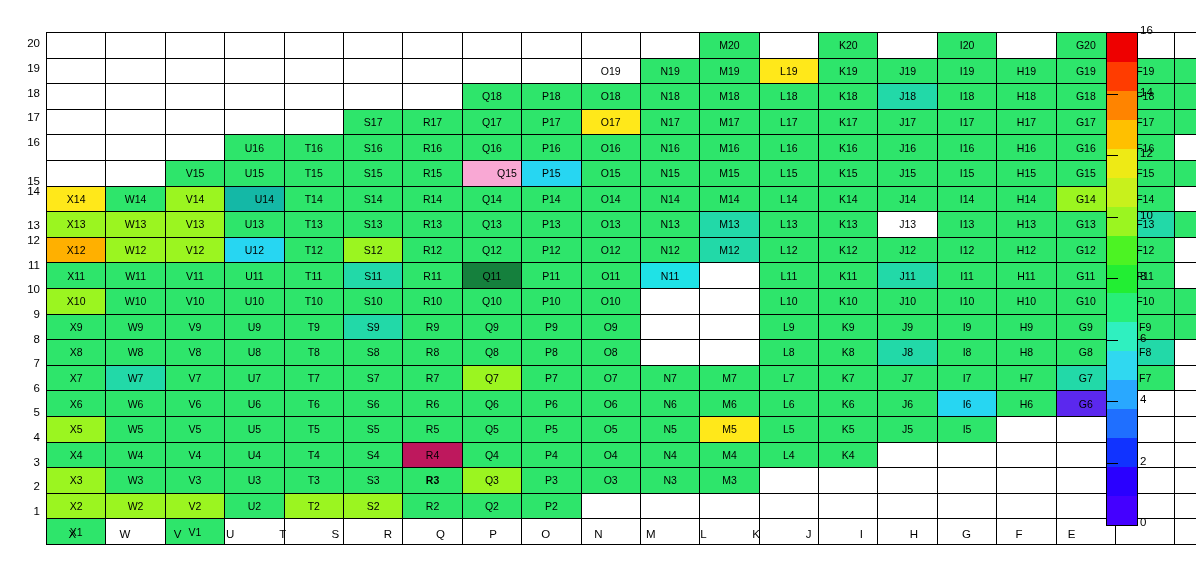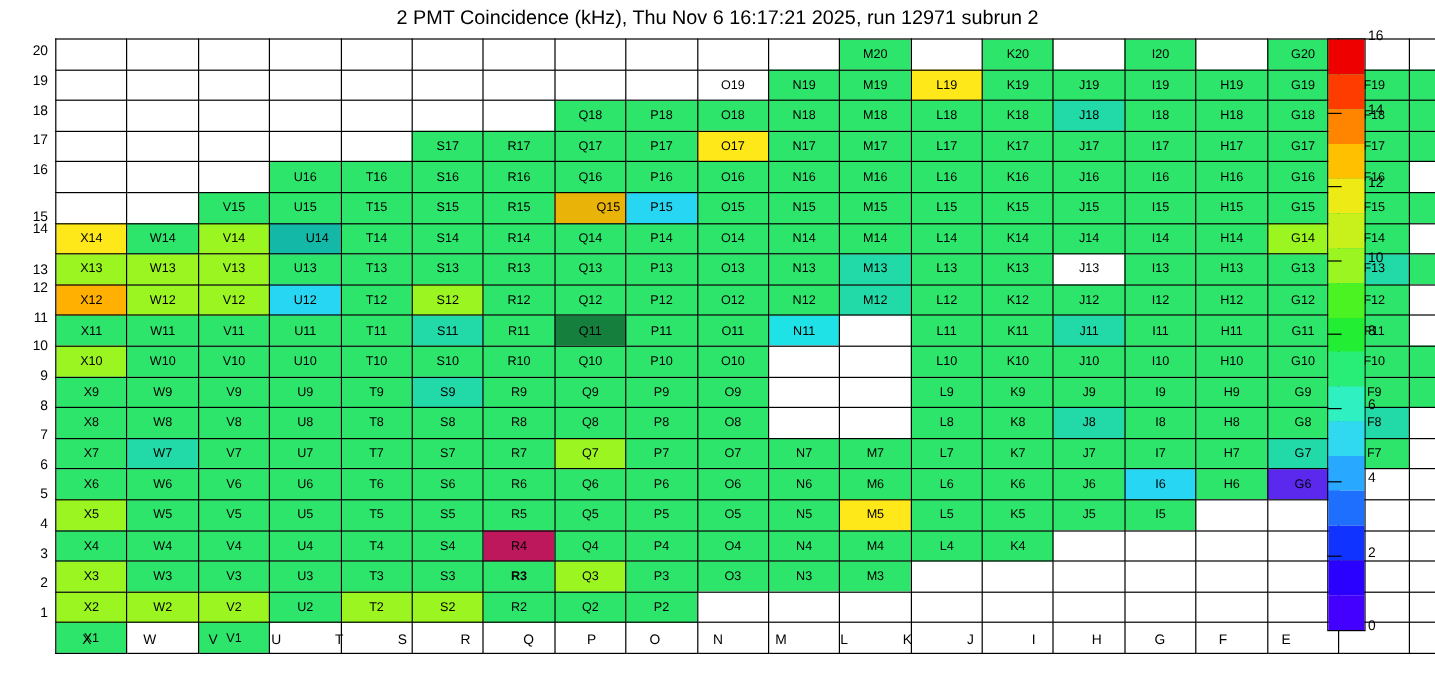--- a/index.html
+++ b/index.html
@@ -33,21 +33,20 @@
   #cbar div{width:100%;}
   .cbtick{position:absolute;left:1140px;font-size:11.5px;color:#000;}
   .cbmark{position:absolute;left:1106px;width:12px;height:1px;background:#000;}
   .empty{background:#ffffff;}
 </style>
 </head>
 <body>
 
 <div id="root">
 
-  <div id="title">2 PMT Coincidence (kHz), Thu Nov  6 16:17:21 2025, run 12971 subrun 2</div>
 
   <div id="plot">
     <table class="grid">
       <tbody id="grid-body">
           <tr>
             <td class="empty"></td>
             <td class="empty"></td>
             <td class="empty"></td>
             <td class="empty"></td>
             <td class="empty"></td>
@@ -156,21 +155,21 @@
             <td style="background: rgb(255, 255, 255);">E16</td>
           </tr>
           <tr>
             <td class="empty"></td>
             <td class="empty"></td>
             <td style="background: rgb(46, 229, 107);">V15</td>
             <td style="background: rgb(46, 229, 107);">U15</td>
             <td style="background: rgb(46, 229, 107);">T15</td>
             <td style="background: rgb(46, 229, 107);">S15</td>
             <td style="background: rgb(46, 229, 107);">R15</td>
-            <td style="background: #eab308; padding-left: 30px;">Q15</td>
+            <td style="background: #f9a8d4; padding-left: 30px;">Q15</td>
             <td style="background: rgb(39, 214, 242);">P15</td>
             <td style="background: rgb(46, 229, 107);">O15</td>
             <td style="background: rgb(46, 229, 107);">N15</td>
             <td style="background: rgb(46, 229, 107);">M15</td>
             <td style="background: rgb(46, 229, 107);">L15</td>
             <td style="background: rgb(46, 229, 107);">K15</td>
             <td style="background: rgb(46, 229, 107);">J15</td>
             <td style="background: rgb(46, 229, 107);">I15</td>
             <td style="background: rgb(46, 229, 107);">H15</td>
             <td style="background: rgb(46, 229, 107);">G15</td>

